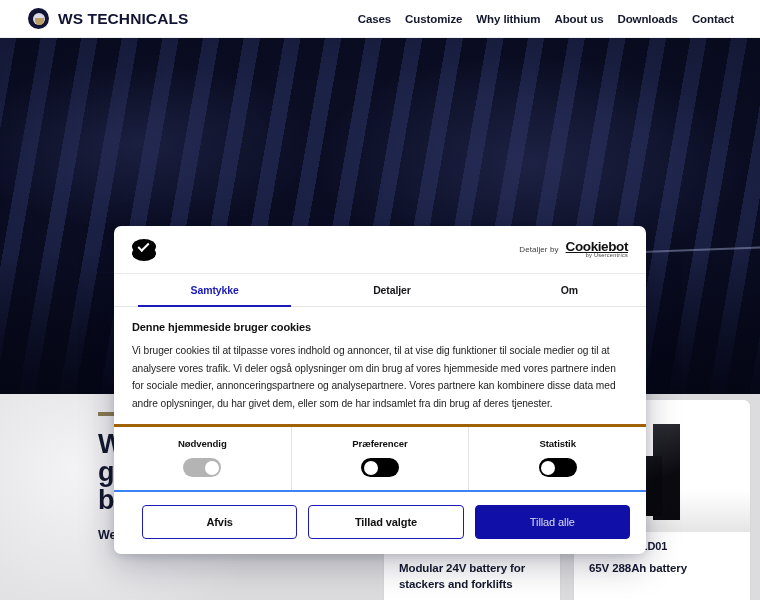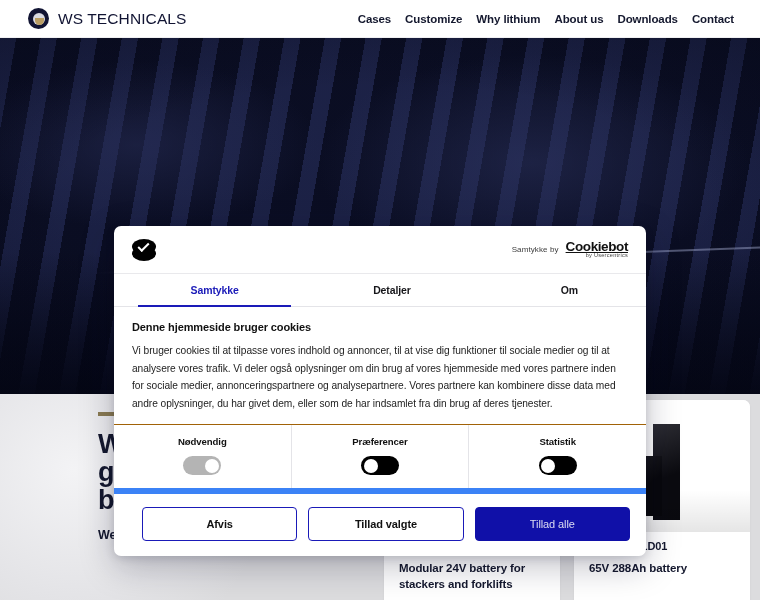--- a/index.html
+++ b/index.html
@@ -56,21 +56,21 @@
     content: "";
     position: absolute;
     left: 6.5px; top: 10px;
     width: 9px; height: 7px;
     border-radius: 0 0 9px 9px;
     background: #b99d63;
     z-index: 2;
   }
   .brand-name {
     font-size: 15.5px;
-    font-weight: normal;
+    font-weight: bold;
     letter-spacing: .1px;
     color: #111433;
     white-space: nowrap;
   }
 
   .main-nav {
     margin-left: auto;
     margin-right: 26px;
     display: flex;
     align-items: center;
@@ -351,39 +351,39 @@
   .cd-tab.active::after {
     content: "";
     position: absolute;
     left: 0; bottom: -1px;
     width: 100%; height: 2.5px;
     background: #1a1ab8;
   }
 
   .cd-text {
     padding: 14px 18px 12px 18px;
-    border-bottom: 1px solid #a16207;
+    border-bottom: 3px solid #a16207;
   }
   .cd-heading {
     font-size: 11px;
     font-weight: bold;
     color: #111;
     margin-bottom: 9px;
     letter-spacing: -.1px;
   }
   .cd-body {
     font-size: 10.2px;
     line-height: 1.72;
     color: #1c1c1c;
     letter-spacing: -.05px;
   }
 
   .cd-toggles {
     display: flex;
-    border-bottom: 6px solid #3b82f6;
+    border-bottom: 2px solid #3b82f6;
     justify-content: space-between;
   }
   .tg {
     flex: 1;
     padding: 11px 0 13px 0;
     display: flex;
     flex-direction: column;
     align-items: center;
     gap: 9px;
     border-right: 1px solid #e4e4e8;
@@ -508,21 +508,21 @@
 
   <div class="cookie-dialog">
 
     <div class="cd-top">
       <div class="cookie-icon">
         <div class="base"></div>
         <div class="top"></div>
         <div class="check"></div>
       </div>
       <div class="powered">
-        <div class="powered-label">Samtykke by</div>
+        <div class="powered-label">Detaljer by</div>
         <div class="cb-logo">
           <div class="cb-name">Cookiebot</div>
           <div class="cb-sub">by Usercentrics</div>
         </div>
       </div>
     </div>
 
     <div class="cd-tabs">
       <div class="cd-tab active">Samtykke</div>
       <div class="cd-tab">Detaljer</div>

